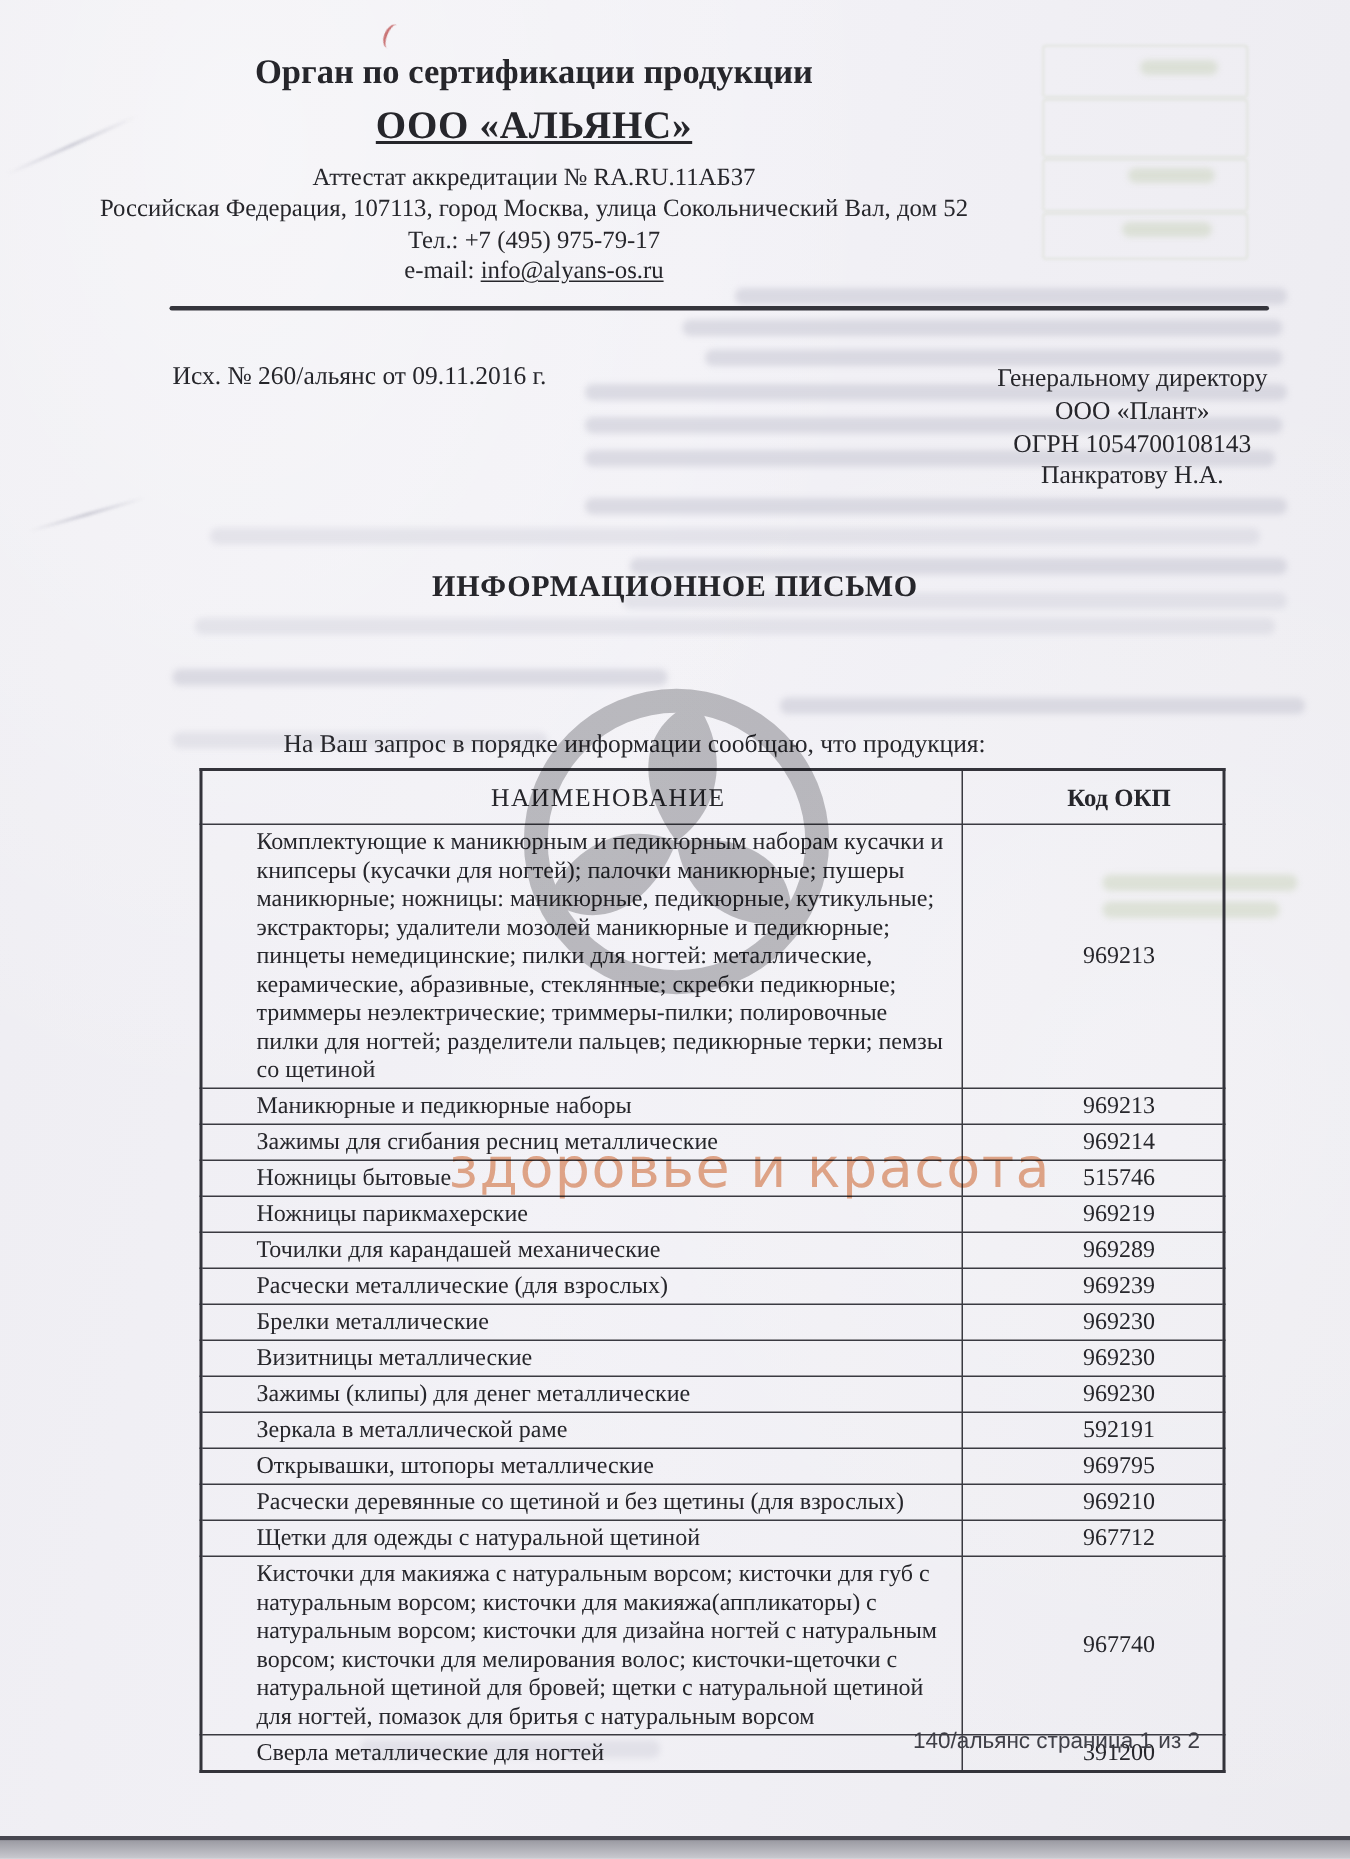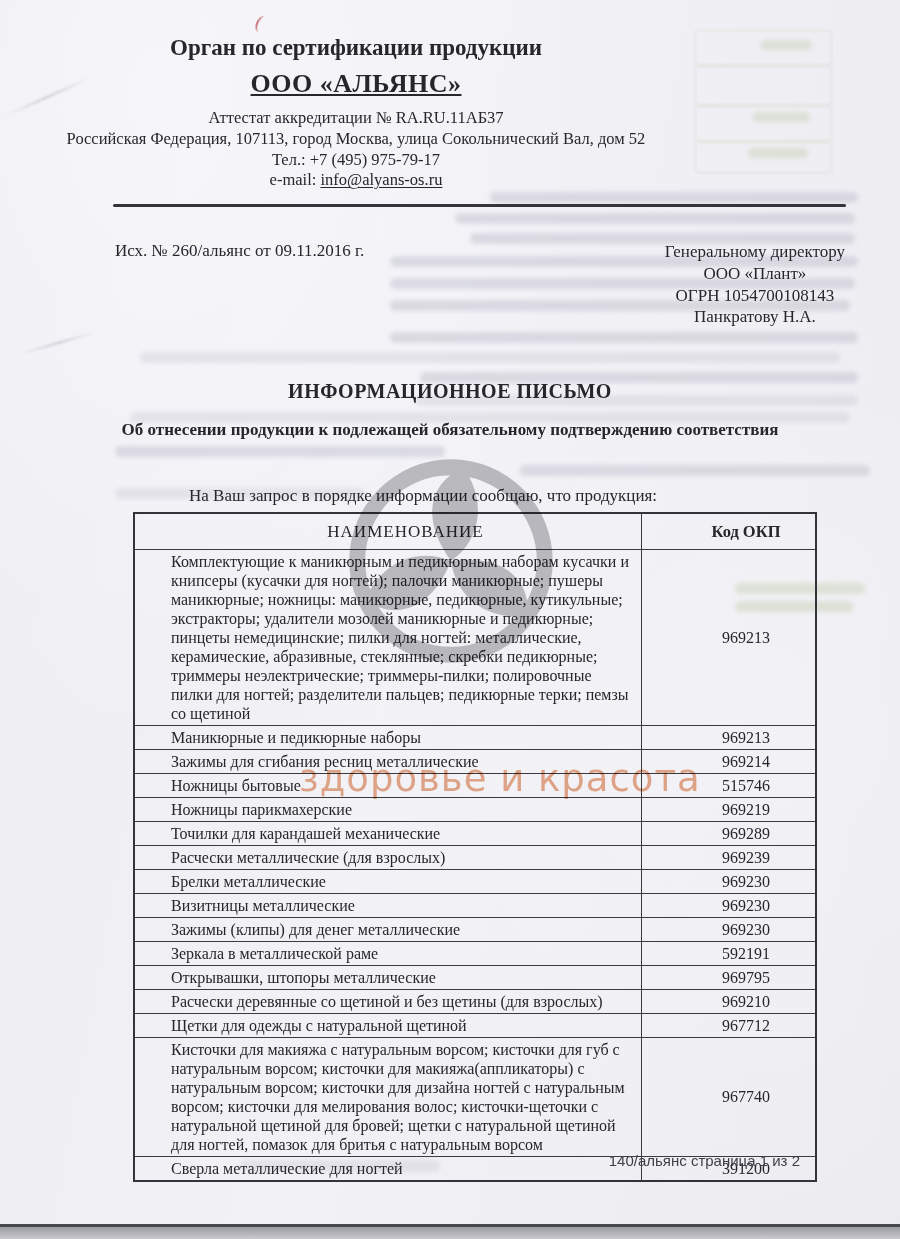--- a/index.html
+++ b/index.html
@@ -114,21 +114,20 @@
     <span class="ref-number">Исх. № 260/альянс от 09.11.2016 г.</span>
     <div class="recipient">
       <div>Генеральному директору</div>
       <div>ООО «Плант»</div>
       <div>ОГРН 1054700108143</div>
       <div>Панкратову Н.А.</div>
     </div>
   </div>
 
   <div class="letter-title">ИНФОРМАЦИОННОЕ ПИСЬМО</div>
-  <div class="letter-subject">Об отнесении продукции к подлежащей обязательному подтверждению соответствия</div>
   <div class="letter-intro">На Ваш запрос в порядке информации сообщаю, что продукция:</div>
 
   <table class="okp">
     <thead>
       <tr>
         <th class="name-h">НАИМЕНОВАНИЕ</th>
         <th class="code-h">Код ОКП</th>
       </tr>
     </thead>
     <tbody>

